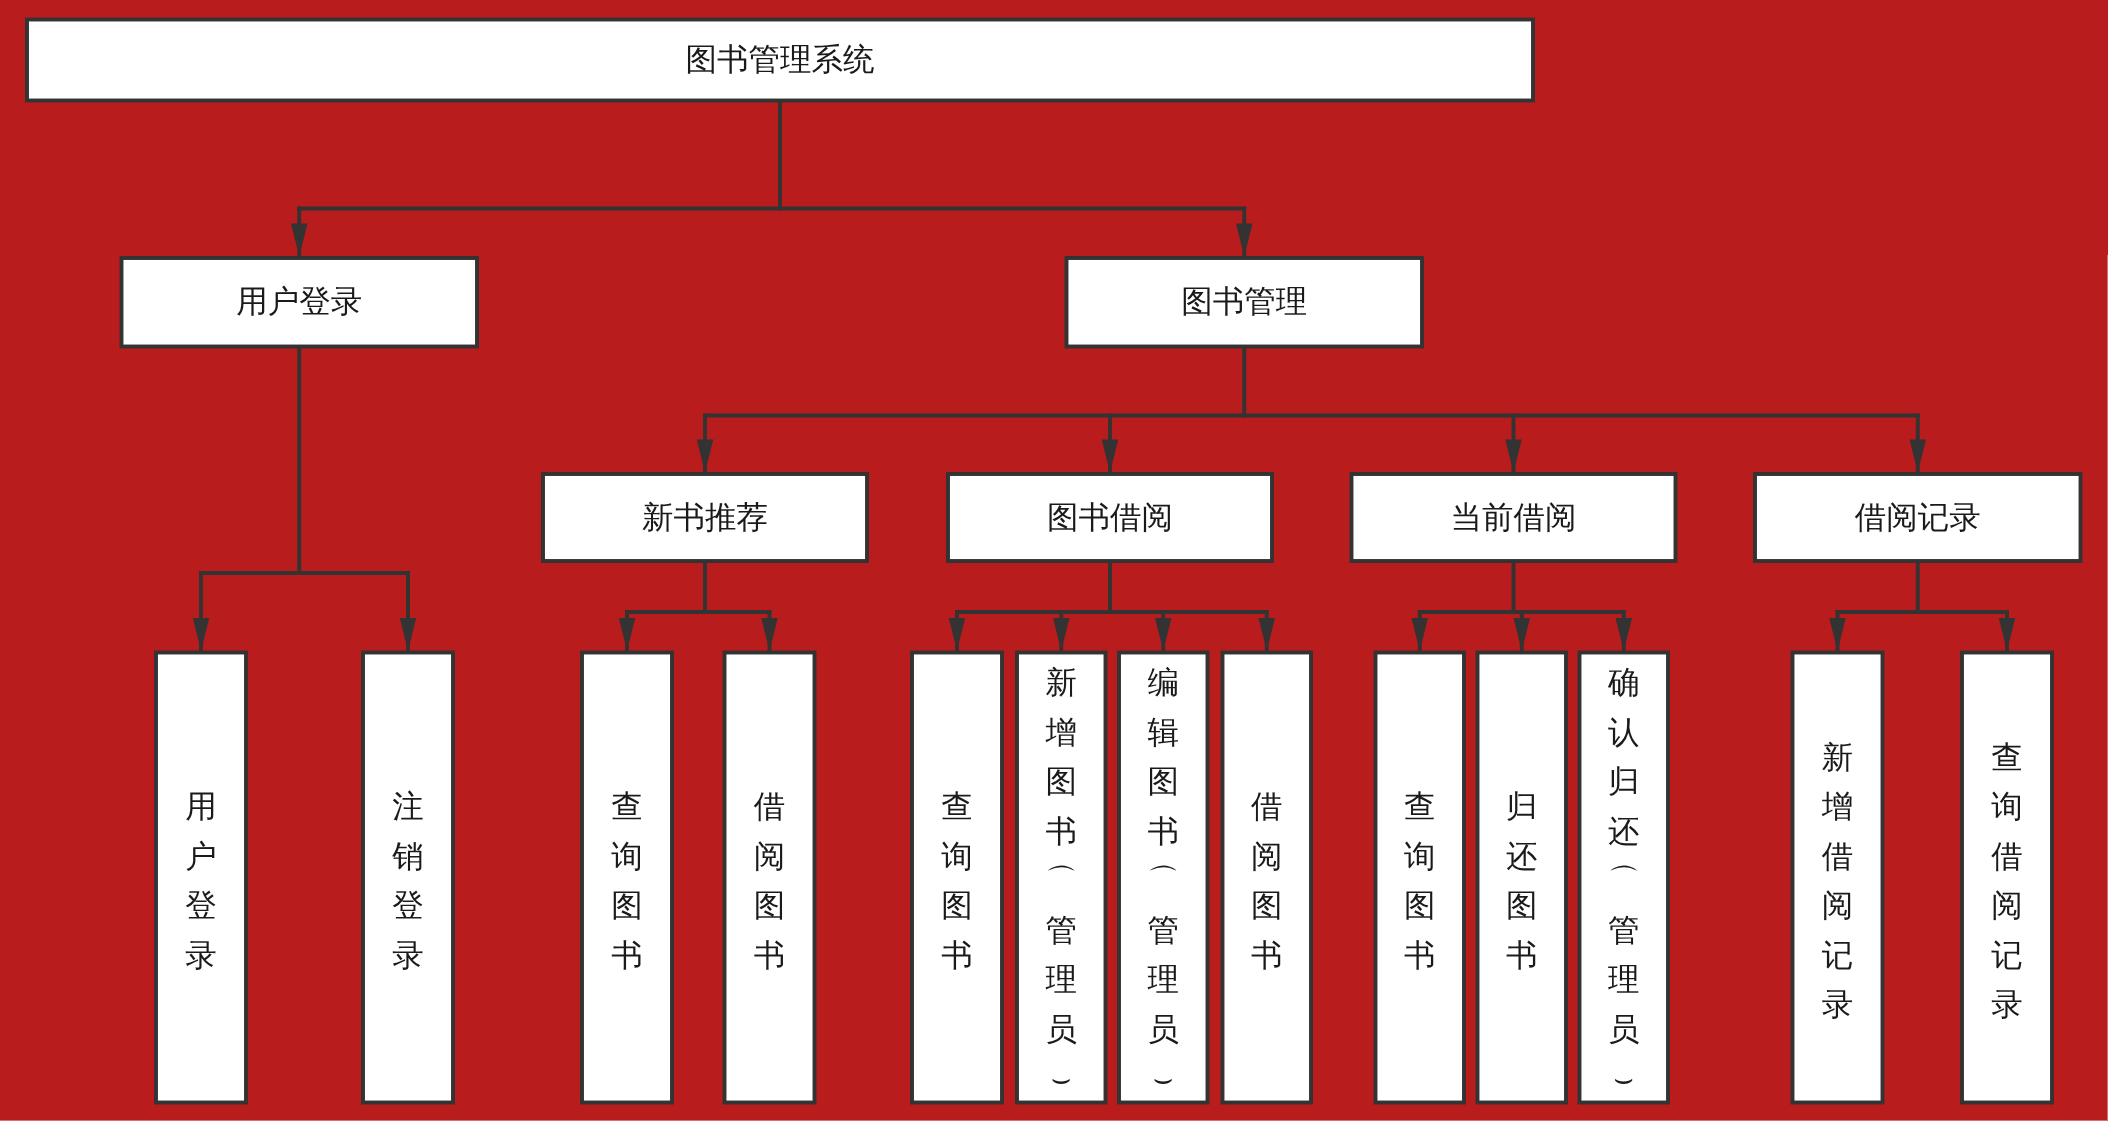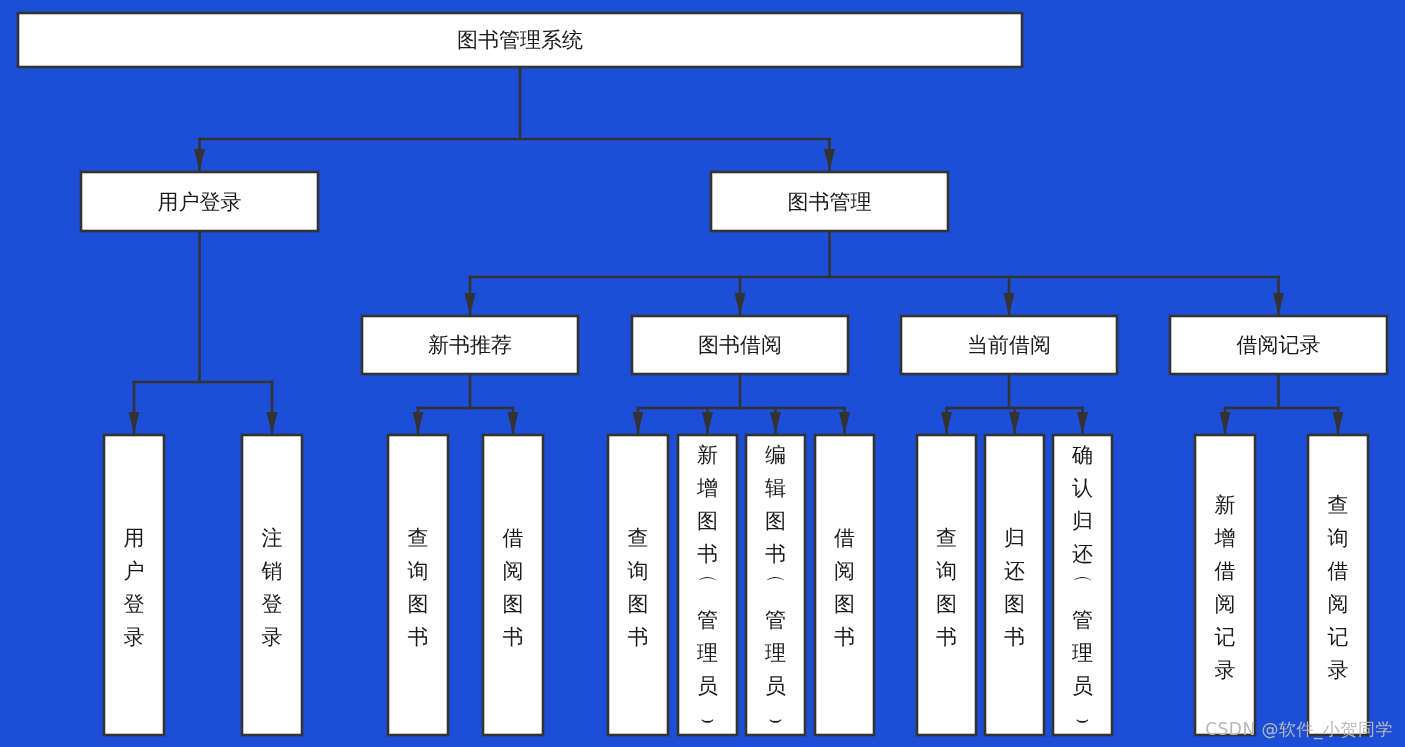--- a/index.html
+++ b/index.html
@@ -12,21 +12,21 @@
     font-family: "DejaVu Sans", "Liberation Sans", sans-serif;
     width: 1405px;
     height: 747px;
     overflow: hidden;
     position: relative;
   }
   #diagram-root {
     position: relative;
     width: 1405px;
     height: 747px;
-    background: #1d4ed8;
+    background: #b91c1c;
     text-decoration: underline;
   }
   svg#flowchart {
     position: absolute;
     left: 0;
     top: 0;
     width: 1405px;
     height: 747px;
     display: block;
   }
@@ -205,14 +205,13 @@
         <g>
           <rect x="1195" y="435" width="60" height="300" class="node-rect"></rect>
           <text x="1225" y="511.74" class="node-label-v"><tspan x="1225" dy="0">新</tspan><tspan x="1225" dy="33">增</tspan><tspan x="1225" dy="33">借</tspan><tspan x="1225" dy="33">阅</tspan><tspan x="1225" dy="33">记</tspan><tspan x="1225" dy="33">录</tspan></text>
         </g>
         <g>
           <rect x="1308" y="435" width="60" height="300" class="node-rect"></rect>
           <text x="1338" y="511.74" class="node-label-v"><tspan x="1338" dy="0">查</tspan><tspan x="1338" dy="33">询</tspan><tspan x="1338" dy="33">借</tspan><tspan x="1338" dy="33">阅</tspan><tspan x="1338" dy="33">记</tspan><tspan x="1338" dy="33">录</tspan></text>
         </g>
       </g>
   </svg>
-  <div class="watermark-text">CSDN @软件_小贺同学</div>
 </div>
 
 </body></html>

